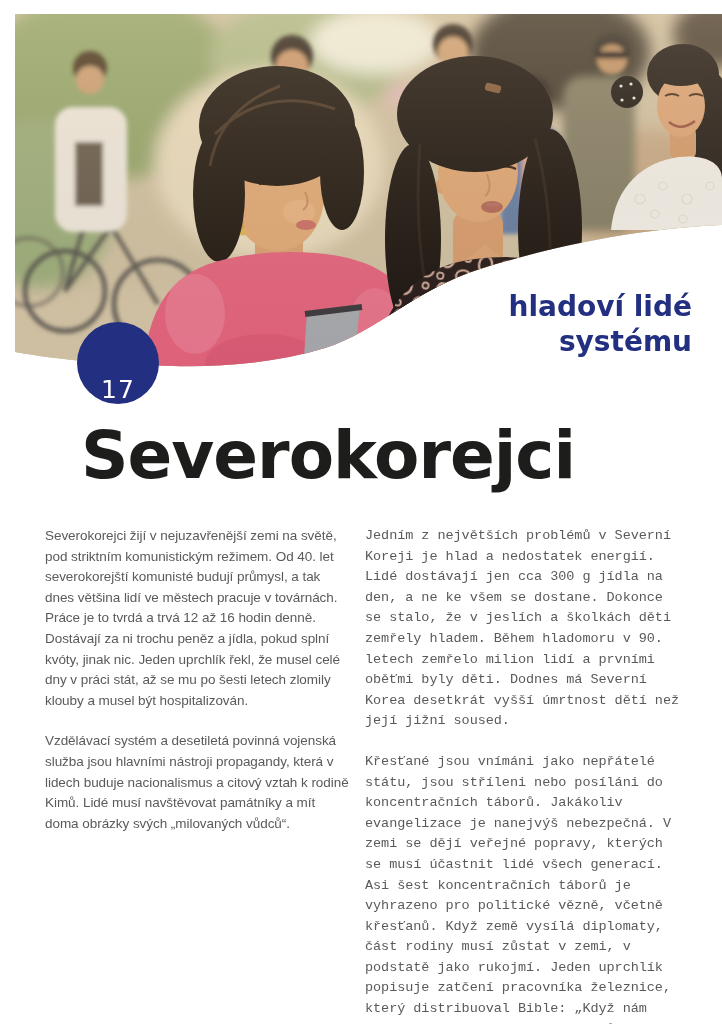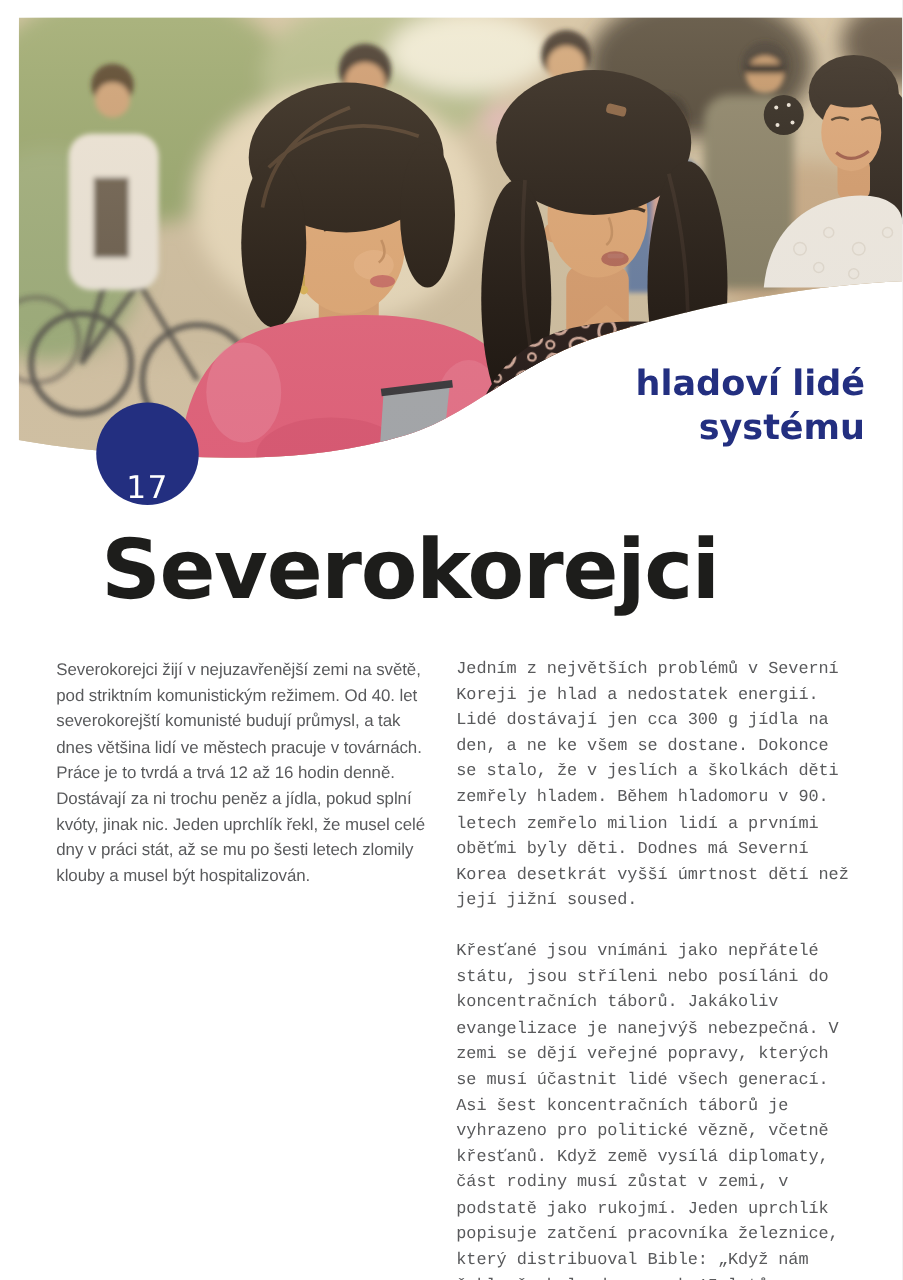--- a/index.html
+++ b/index.html
@@ -220,20 +220,21 @@
   <div class="subtitle">
     <div>hladoví lidé</div>
     <div>systému</div>
   </div>
 
   <h1 class="page-title">Severokorejci</h1>
 
   <div class="columns">
     <div class="col-left">
       <p>Severokorejci žijí v nejuzavřenější zemi na světě, pod striktním komunistickým režimem. Od 40. let severokorejští komunisté budují průmysl, a tak dnes většina lidí ve městech pracuje v továrnách. Práce je to tvrdá a trvá 12 až 16 hodin denně. Dostávají za ni trochu peněz a jídla, pokud splní kvóty, jinak nic. Jeden uprchlík řekl, že musel celé dny v práci stát, až se mu po šesti letech zlomily klouby a musel být hospitalizován.</p>
+      <p>Vzdělávací systém a desetiletá povinná vojenská služba jsou hlavními nástroji propagandy, která v lidech buduje nacionalismus a citový vztah k rodině Kimů. Lidé musí navštěvovat památníky a mít doma obrázky svých „milovaných vůdců“.</p>
     </div>
     <div class="col-right">
       <p>Jedním z největších problémů v Severní Koreji je hlad a nedostatek energií. Lidé dostávají jen cca 300 g jídla na den, a ne ke všem se dostane. Dokonce se stalo, že v jeslích a školkách děti zemřely hladem. Během hladomoru v 90. letech zemřelo milion lidí a prvními oběťmi byly děti. Dodnes má Severní Korea desetkrát vyšší úmrtnost dětí než její jižní soused.</p>
       <p>Křesťané jsou vnímáni jako nepřátelé státu, jsou stříleni nebo posíláni do koncentračních táborů. Jakákoliv evangelizace je nanejvýš nebezpečná. V zemi se dějí veřejné popravy, kterých se musí účastnit lidé všech generací. Asi šest koncentračních táborů je vyhrazeno pro politické vězně, včetně křesťanů. Když země vysílá diplomaty, část rodiny musí zůstat v zemi, v podstatě jako rukojmí. Jeden uprchlík popisuje zatčení pracovníka železnice, který distribuoval Bible: „Když nám řekl, že byl odsouzen k 15 letům v nejhorším koncentračním táboře, měl příjemný úsměv. Když ho vlekli z vězení, zpíval chvály. Nikdy na to nezapomenu.“</p>
     </div>
   </div>
 
 </div>
 
 </body></html>

